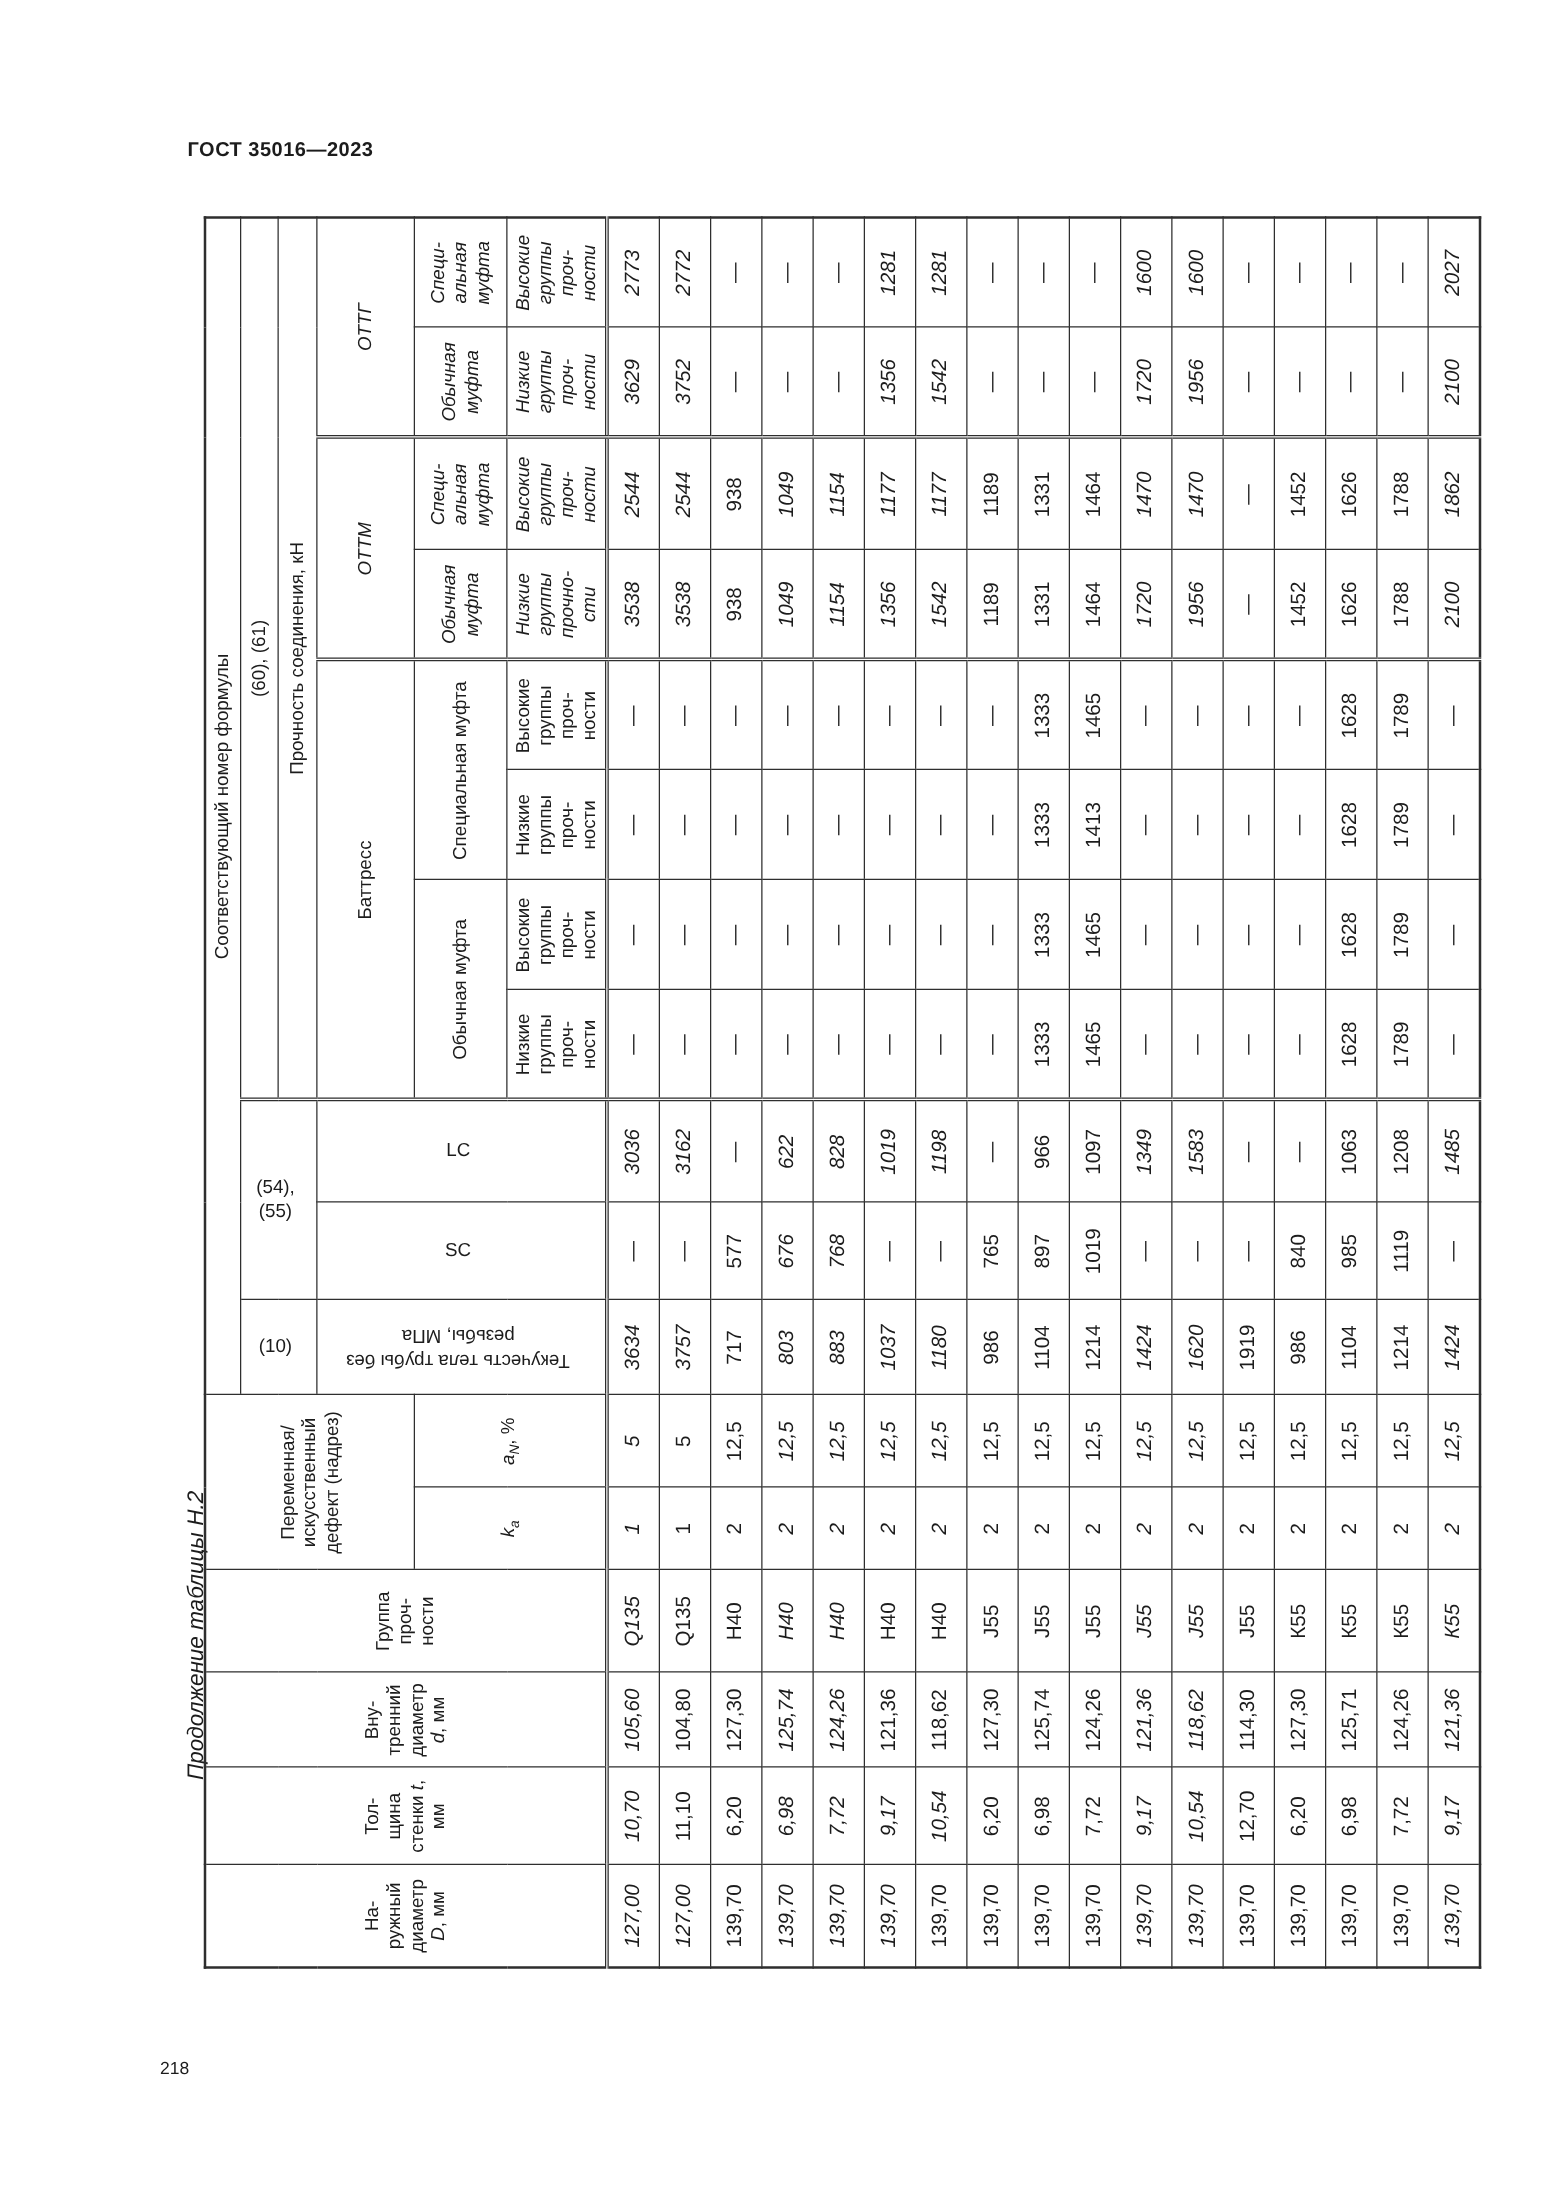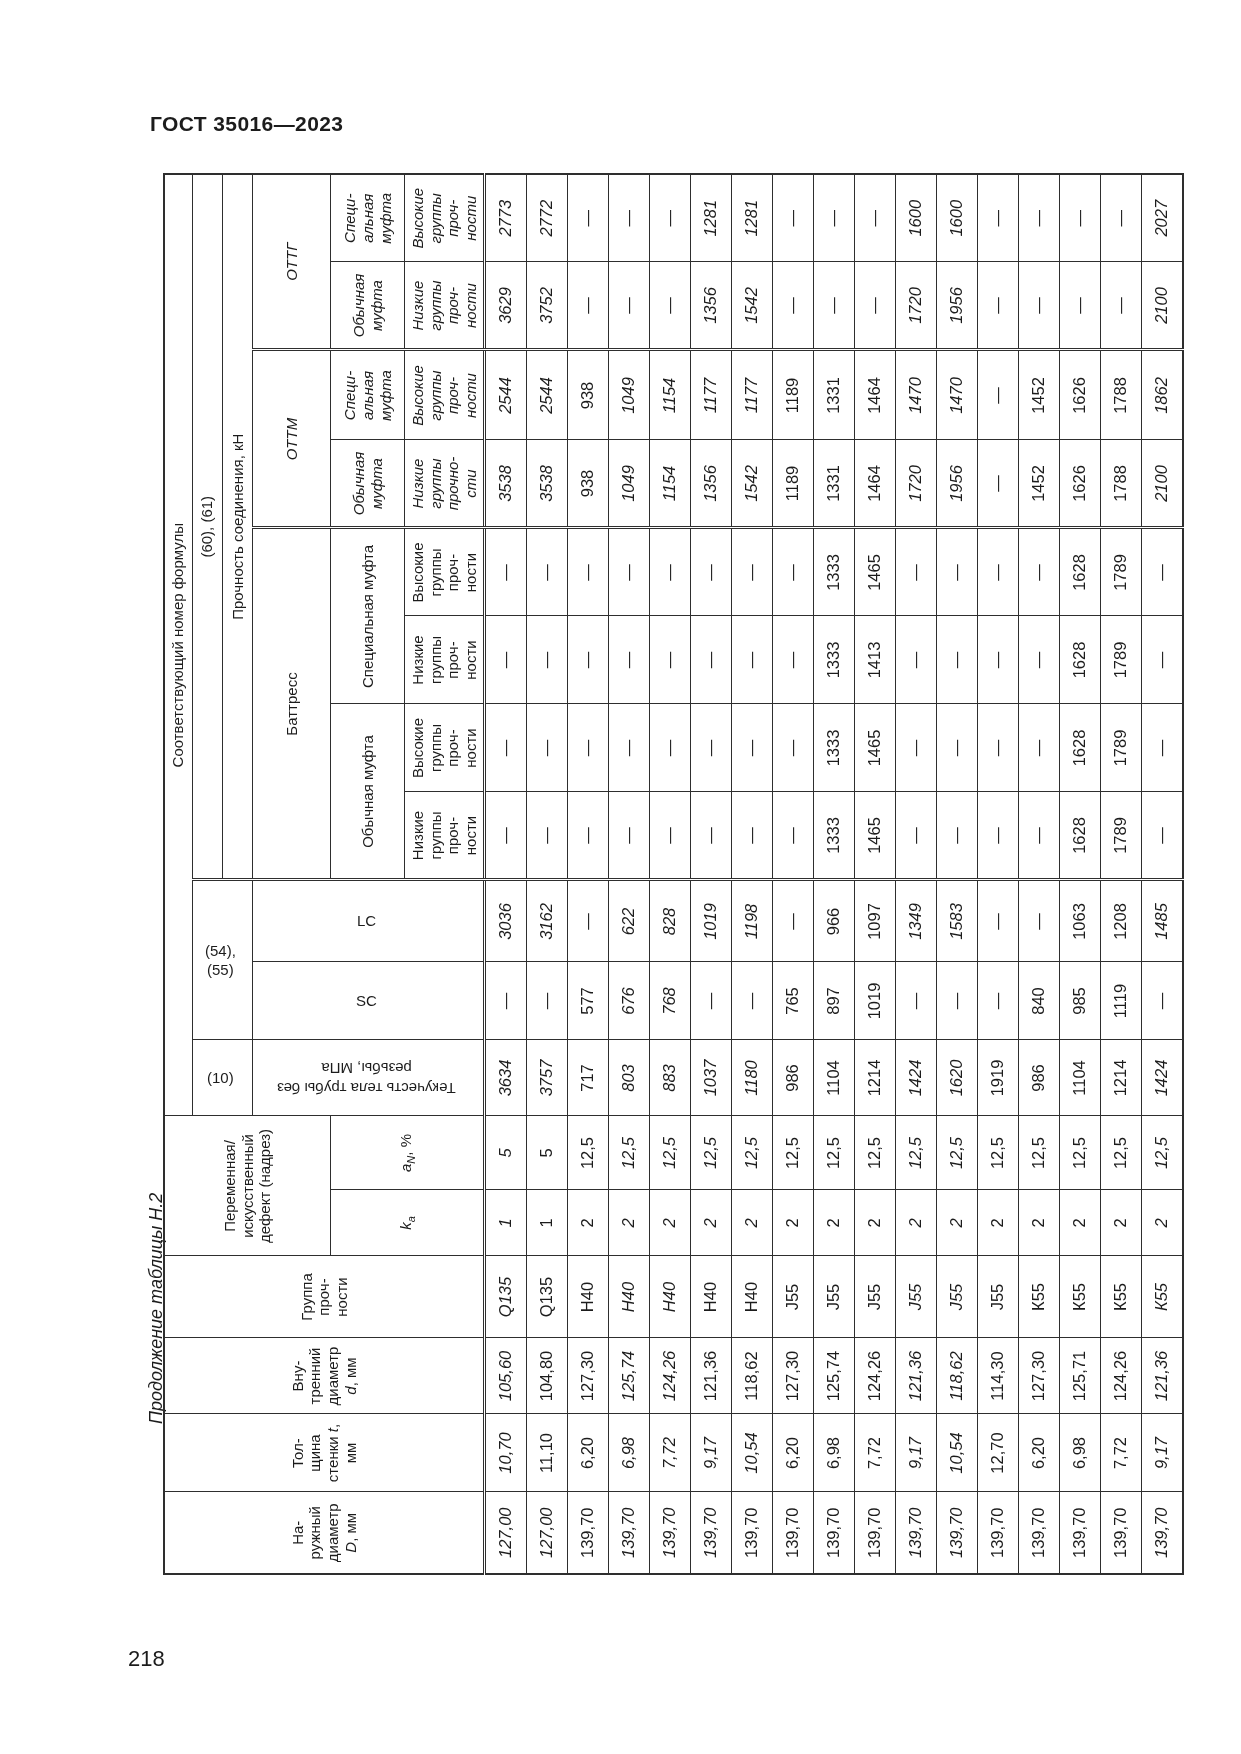--- a/index.html
+++ b/index.html
@@ -4,29 +4,29 @@
 <style>
   html,body { margin:0; padding:0; }
   body {
     width:1241px; height:1754px; position:relative;
     background:#ffffff; color:#1c1c1c;
     font-family:"Liberation Sans", sans-serif;
     overflow:hidden;
   }
   .doc-header {
     position:absolute; left:150px; top:112px;
-    font-size:21px; font-weight:bold; letter-spacing:0.4px;
+    font-size:16px; font-weight:bold; letter-spacing:0.4px;
   }
   .table-caption {
     position:absolute; left:146px; top:1424px;
     transform:rotate(-90deg); transform-origin:0 0;
     font-style:italic; font-size:18px; white-space:nowrap;
   }
   .page-num {
-    position:absolute; left:128px; top:1646px; font-size:22px;
+    position:absolute; left:128px; top:1646px; font-size:14px;
   }
   .rot {
     position:absolute; left:163px; top:1575px;
     transform:rotate(-90deg); transform-origin:0 0;
   }
   table.nat { border-collapse:collapse; table-layout:fixed; width:1400px;
     border:2px solid #2e2e2e; font-size:15px; line-height:1.18; }
   .nat th, .nat td {
     border:1px solid #2e2e2e; padding:1px 2px;
     text-align:center; vertical-align:middle; font-weight:normal;

